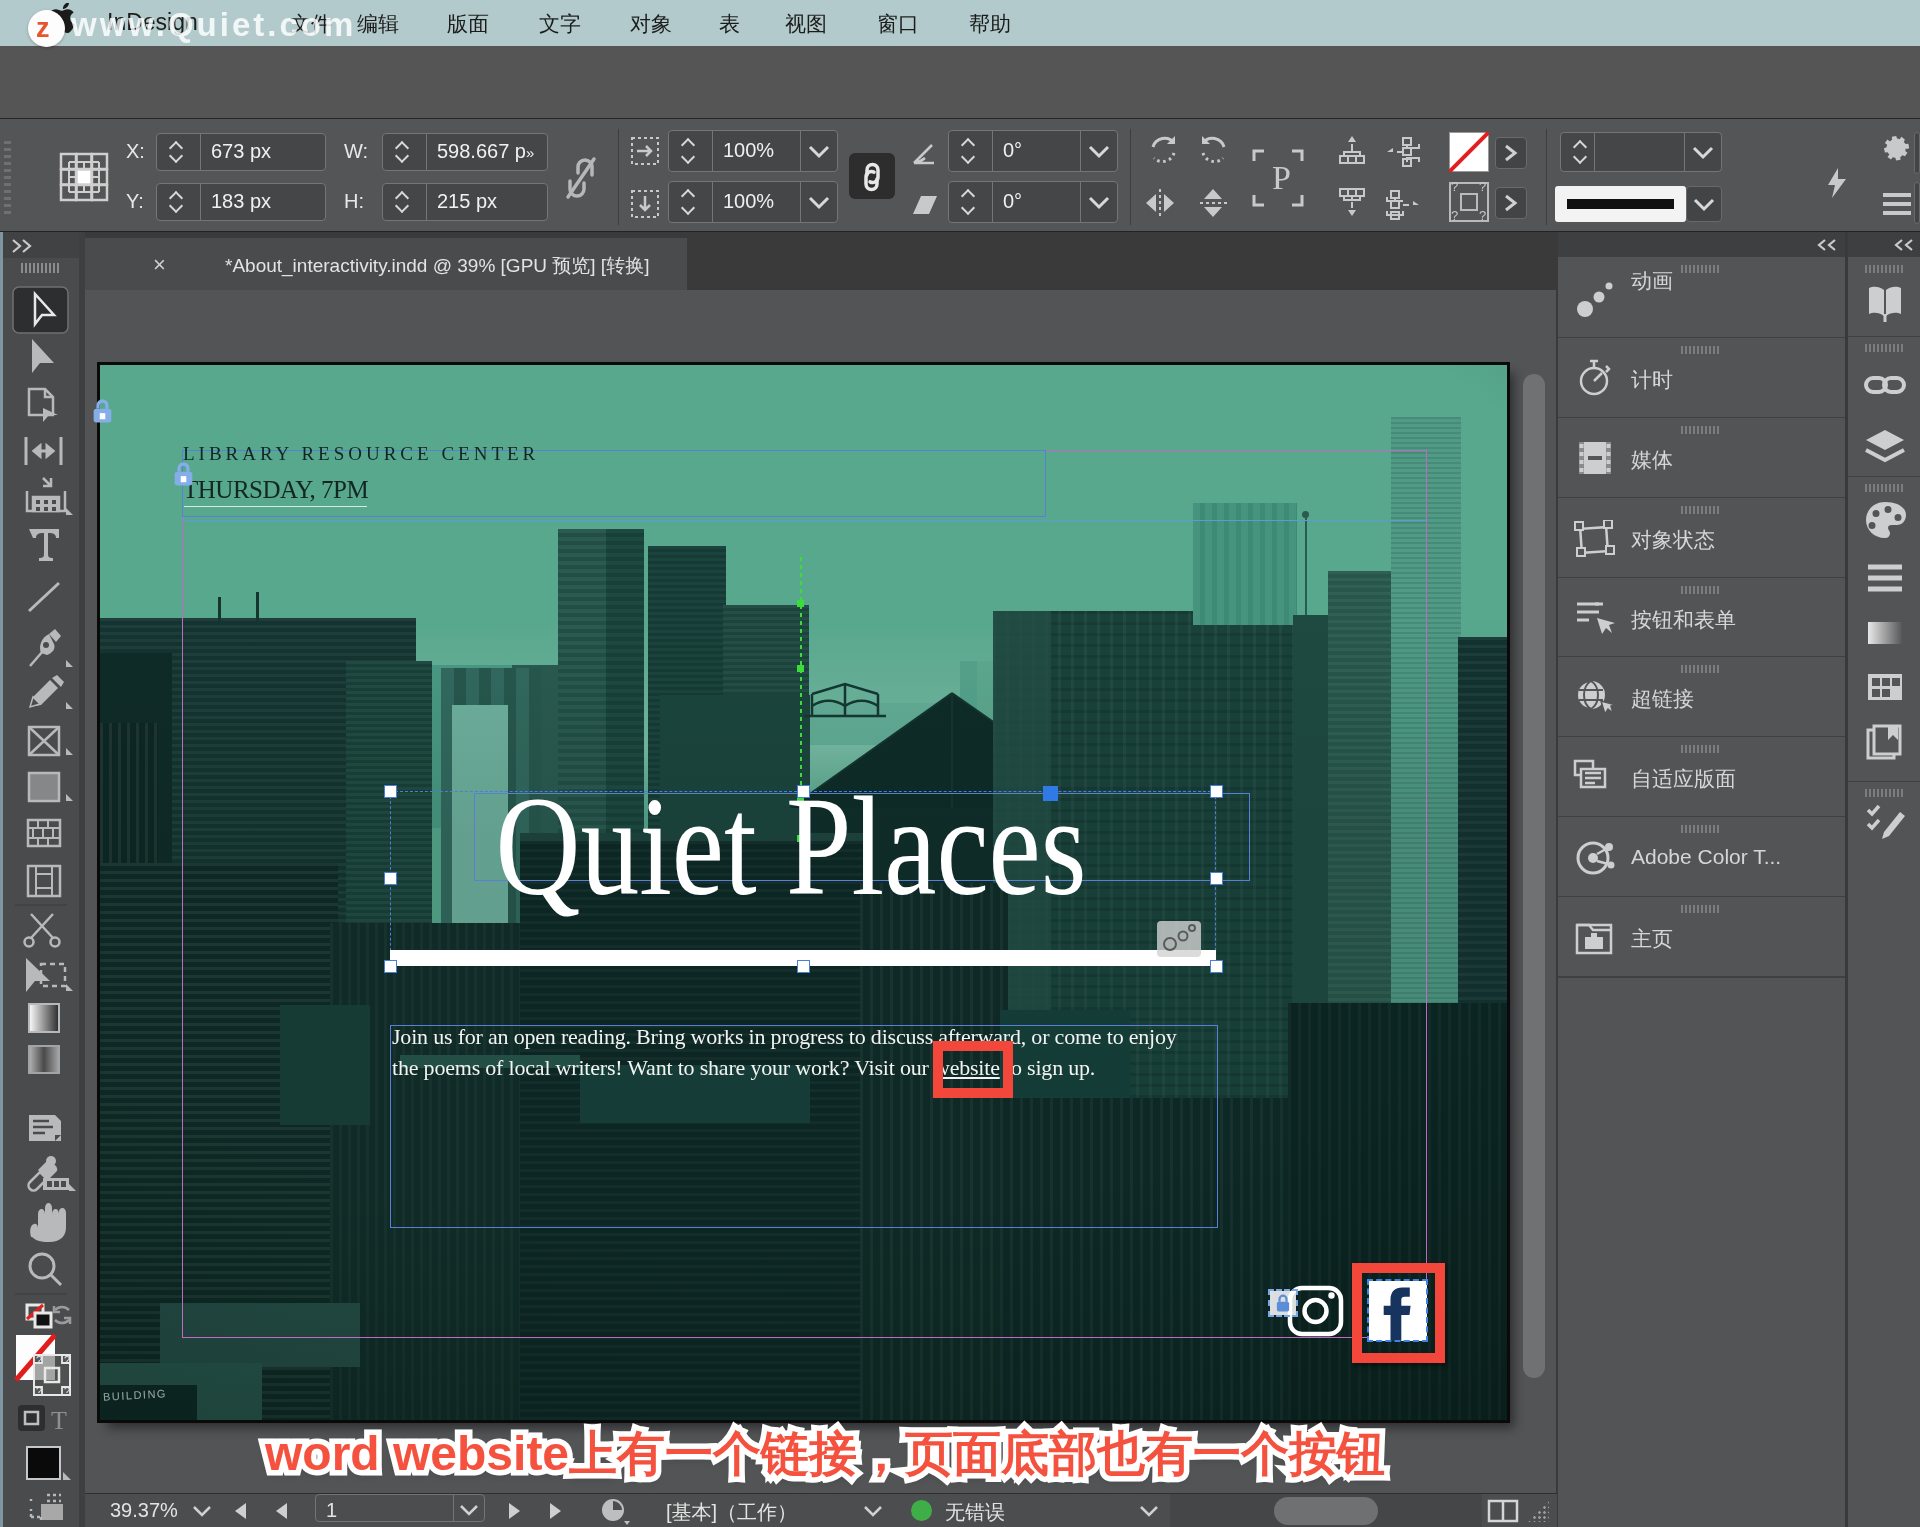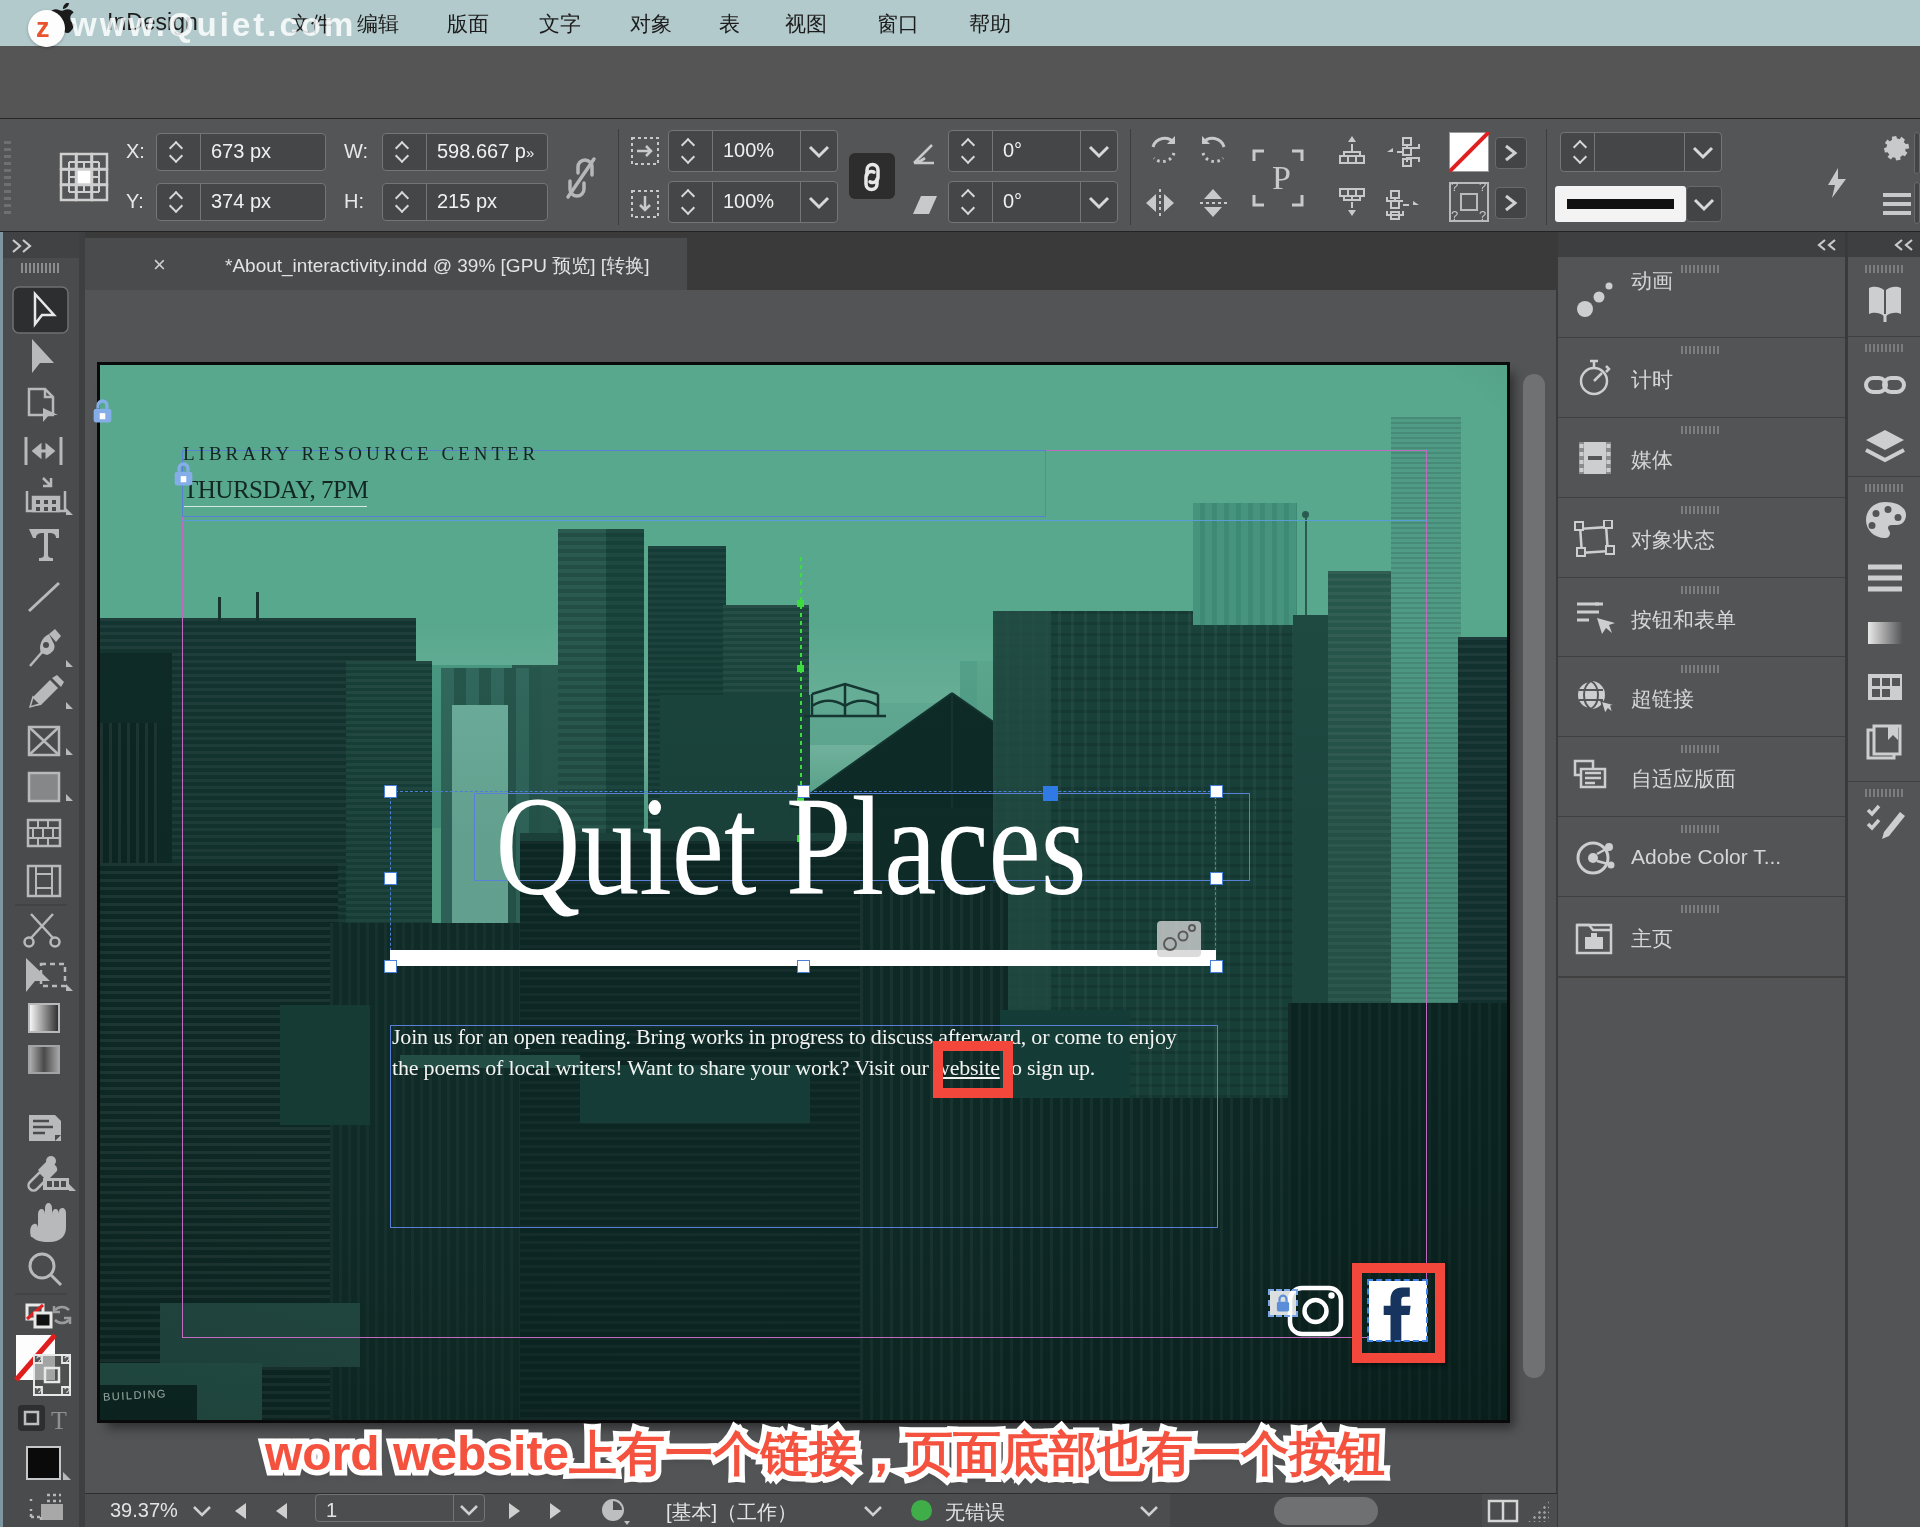--- a/index.html
+++ b/index.html
@@ -75,21 +75,21 @@
     <rect x="17.5" y="17.5" width="15" height="15" fill="#fff" stroke="#cfcfcf" stroke-width="2.5"></rect>
   </svg>
   <div class="cplabel" style="left:126px;top:21px">X:</div>
   <div class="fld" style="left:156px;top:14px;width:170px;height:38px">
         <div class="stp upd"></div>
         <div class="val">673 px</div>
       </div>
   <div class="cplabel" style="left:126px;top:71px">Y:</div>
   <div class="fld" style="left:156px;top:64px;width:170px;height:38px">
         <div class="stp upd"></div>
-        <div class="val">374 px</div>
+        <div class="val">183 px</div>
       </div>
   <div class="cplabel" style="left:344px;top:21px">W:</div>
   <div class="fld" style="left:382px;top:14px;width:166px;height:38px">
         <div class="stp upd"></div>
         <div class="val">598.667 p<span style="font-size:15px">»</span></div>
       </div>
   <div class="cplabel" style="left:344px;top:71px">H:</div>
   <div class="fld" style="left:382px;top:64px;width:166px;height:38px">
         <div class="stp upd"></div>
         <div class="val">215 px</div>

